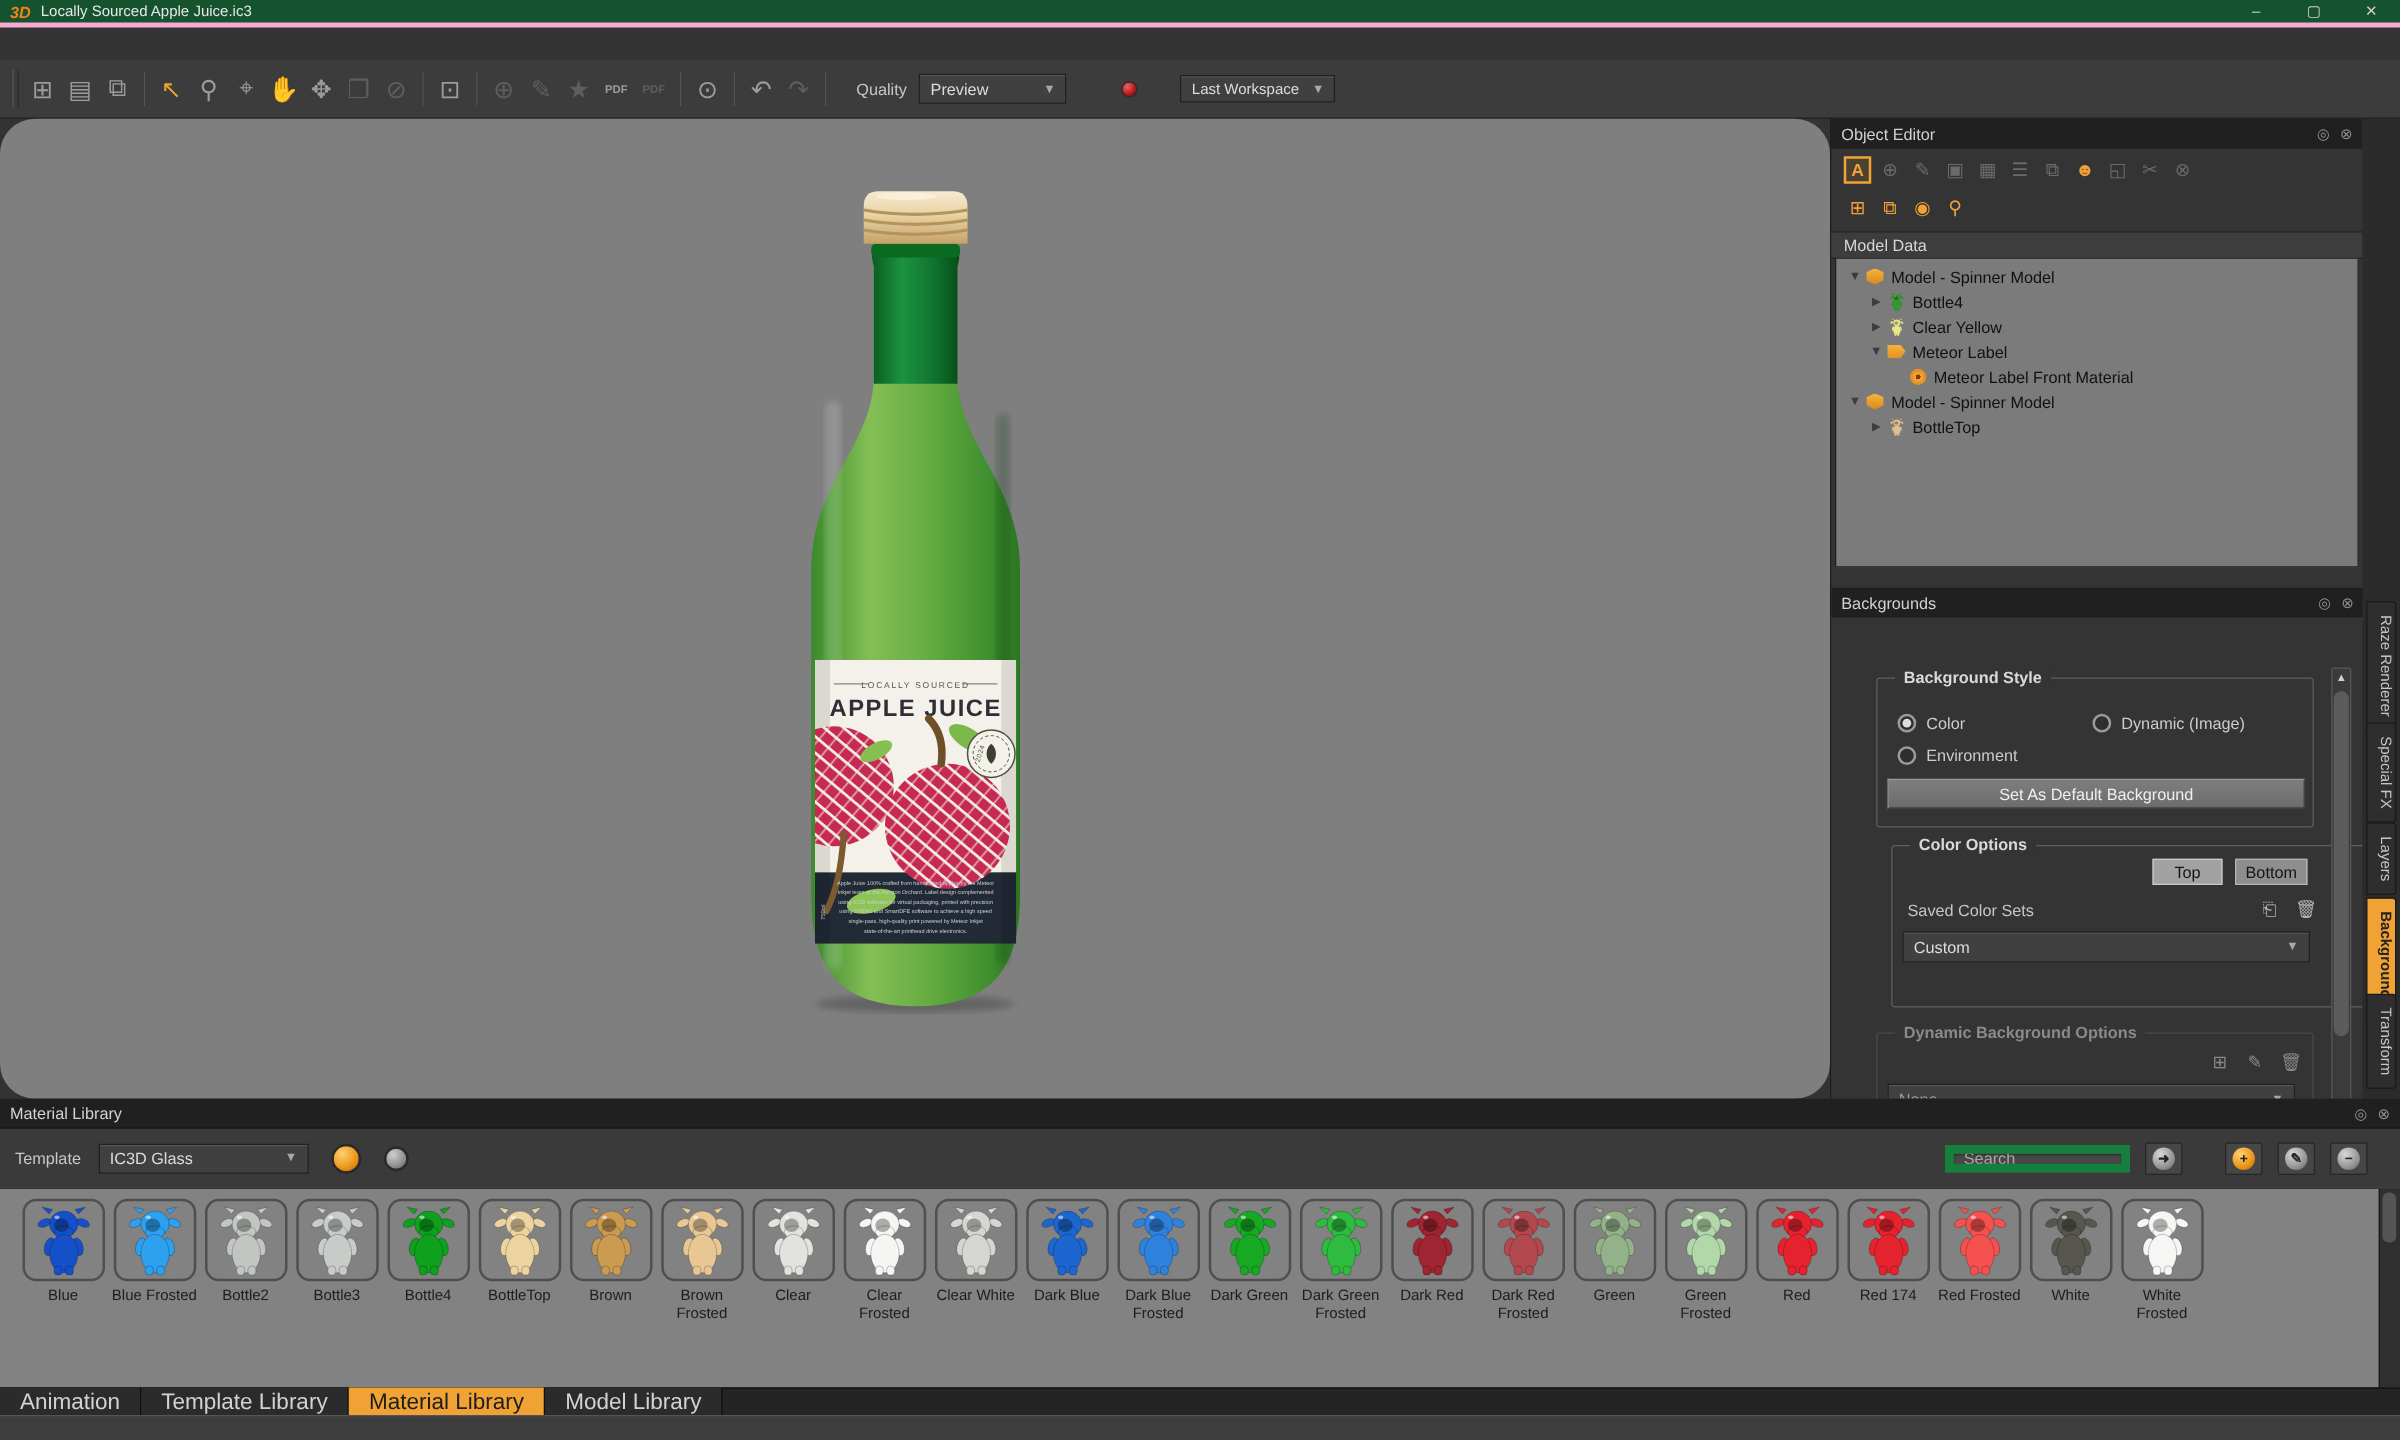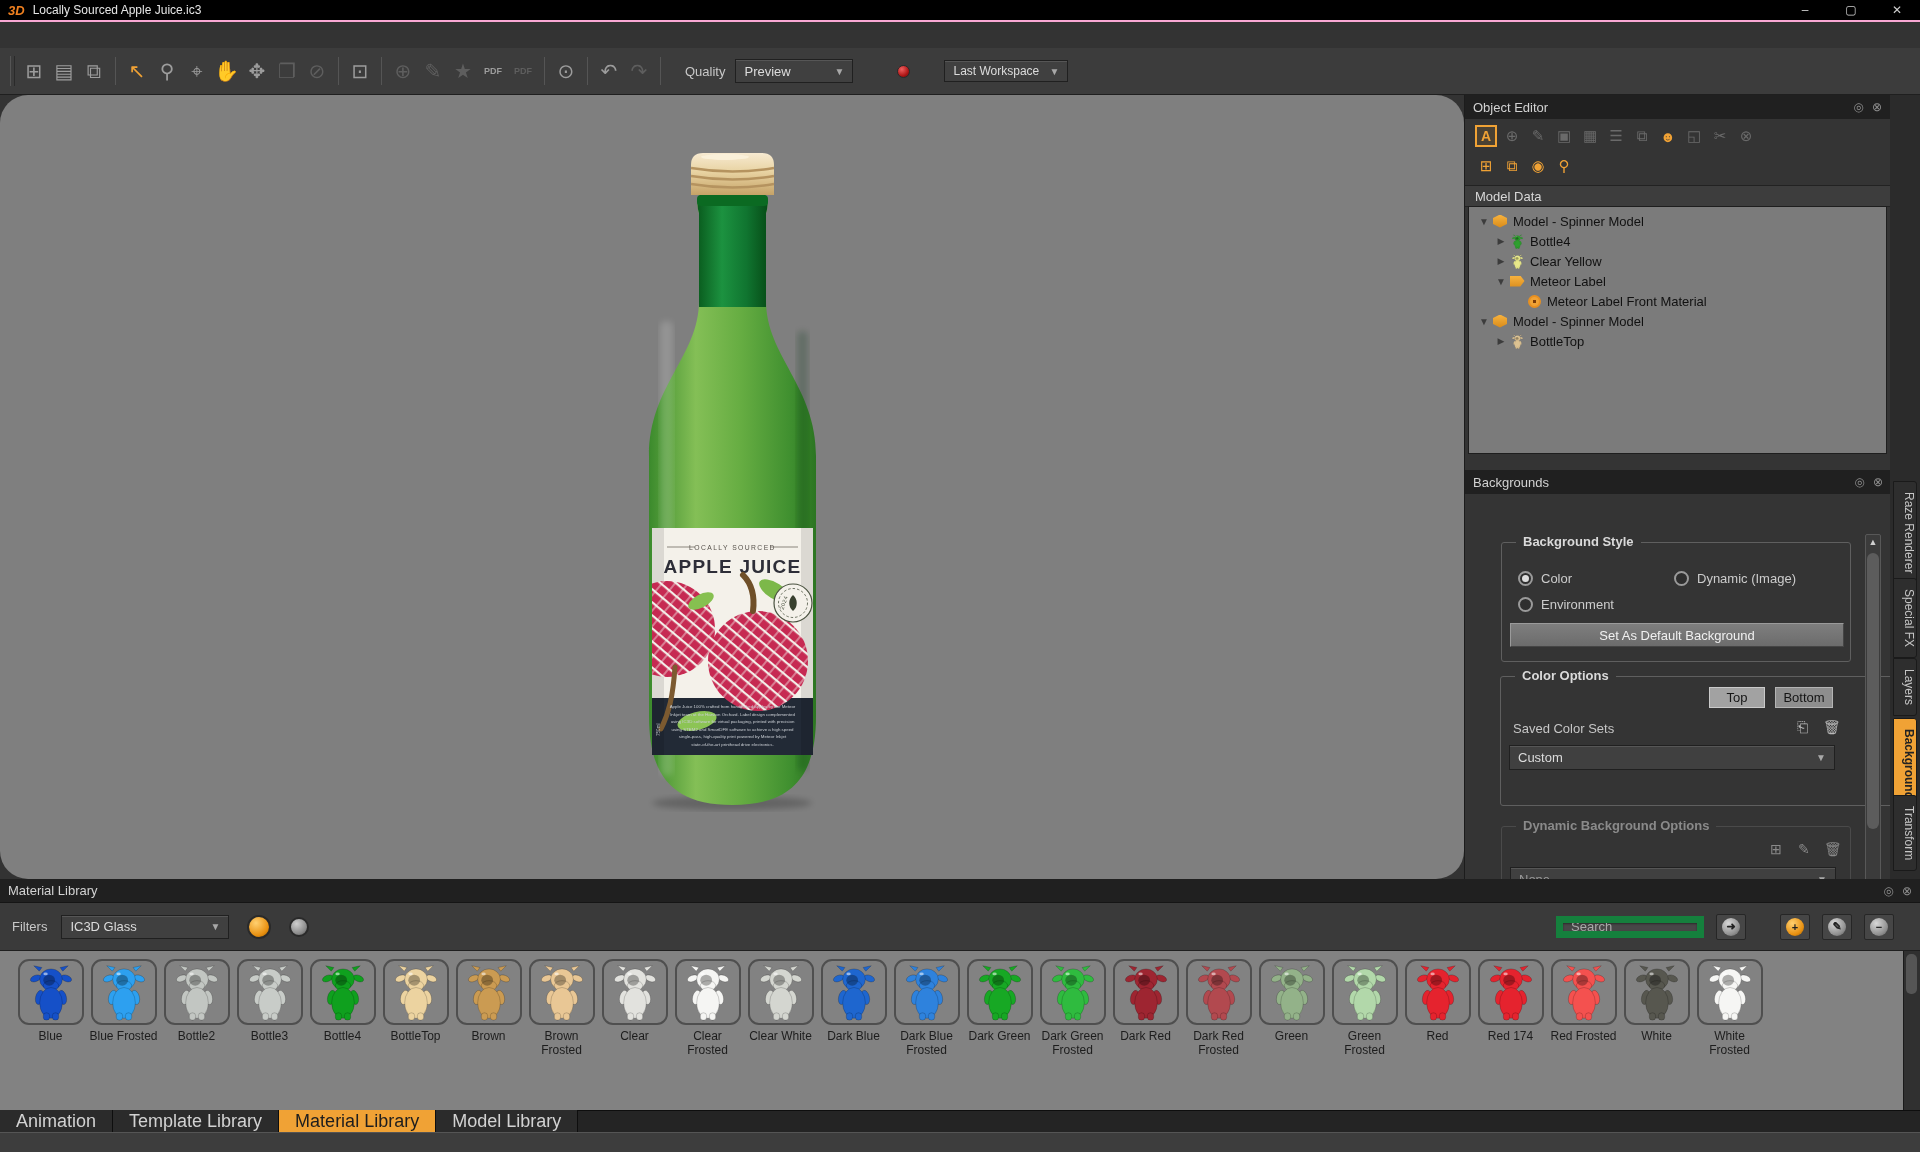--- a/index.html
+++ b/index.html
@@ -1,22 +1,22 @@
 <!DOCTYPE html>
 <html><head>
 <meta charset="utf-8">
 <style>
   html,body{margin:0;padding:0;background:#111;}
   *{box-sizing:border-box;}
   .app{position:relative;width:1920px;height:1152px;overflow:hidden;background:#333;
        font-family:"Liberation Sans",sans-serif;color:#d8d8d8;font-size:13px;-webkit-font-smoothing:antialiased;}
 
   
-  .titlebar{position:absolute;top:0;left:0;width:1920px;height:22px;background:#000000;
-            display:flex;align-items:center;border-bottom:2px solid #f9a8d4;}
+  .titlebar{position:absolute;top:0;left:0;width:1920px;height:22px;background:#14532d;
+            display:flex;align-items:center;border-bottom:4px solid #f9a8d4;}
   .logo{color:#f08020;font-weight:bold;font-style:italic;font-size:13px;margin:0 8px 0 8px;}
   .wtitle{color:#e6e6e6;font-size:12px;}
   .winctrls{margin-left:auto;display:flex;height:100%;}
   .winbtn{width:46px;height:100%;display:flex;align-items:center;justify-content:center;
           color:#cfcfcf;font-size:12px;}
 
   
   .menubar{position:absolute;top:22px;left:0;width:1920px;height:26px;background:#2d2d2d;
            display:flex;align-items:center;padding-left:4px;border-bottom:1px solid #1a1a1a;}
   .menu-item{padding:0 11px;color:#d6d6d6;font-size:13px;line-height:26px;}
@@ -426,21 +426,21 @@
                   <span>Dynamic (Image)</span>
                 </div>
                 <div class="radio" style="left: 16px; top: 54px;">
                   <span class="circ"></span>
                   <span>Environment</span>
                 </div>
               </div>
             <div class="btn" style="left:8px;top:80px;width:334px;height:24px;">Set As Default Background</div>
           </div>
 
-          <div class="group" style="left:35px;top:182px;width:398px;height:130px;text-align:right;">
+          <div class="group" style="left:48px;top:182px;width:398px;height:130px;text-align:right;">
             <div class="group-title">Color Options</div>
             <div class="btn top" style="left:208px;top:10px;width:56px;height:21px;">Top</div>
             <div class="btn bottom" style="left:274px;top:10px;width:58px;height:21px;">Bottom</div>
             <div class="lab" style="left:12px;top:44px;">Saved Color Sets</div>
             <div class="gicon" style="left:296px;top:42px;">⎗</div>
             <div class="gicon" style="left:322px;top:42px;">🗑</div>
             <div class="dd abs" style="left:8px;top:68px;width:326px;height:25px;">
               <span>Custom</span>
               <span class="arr">▼</span>
             </div>
@@ -477,21 +477,21 @@
 
   <div class="mlib">
     <div class="sec-header">
       <span>Material Library</span>
       <span class="hicons" id="ml-hicons">
           <span>◎</span>
           <span>⊗</span>
         </span>
     </div>
     <div class="filters-row">
-      <span style="color:#c8c8c8;margin-right:14px;">Filters</span>
+      <span style="color:#c8c8c8;margin-right:14px;">Template</span>
       <div class="dd filter">
         <span>IC3D Glass</span>
         <span class="arr">▼</span>
       </div>
       <div class="sphere-btn orange"></div>
       <div class="sphere-btn gray"></div>
       <div class="search-wrap">
         <input class="search-input" placeholder="Search" style="">
         <div id="ml-actions" style="display:flex;align-items:center;margin-right:14px;">
             <div class="sq-btn">

